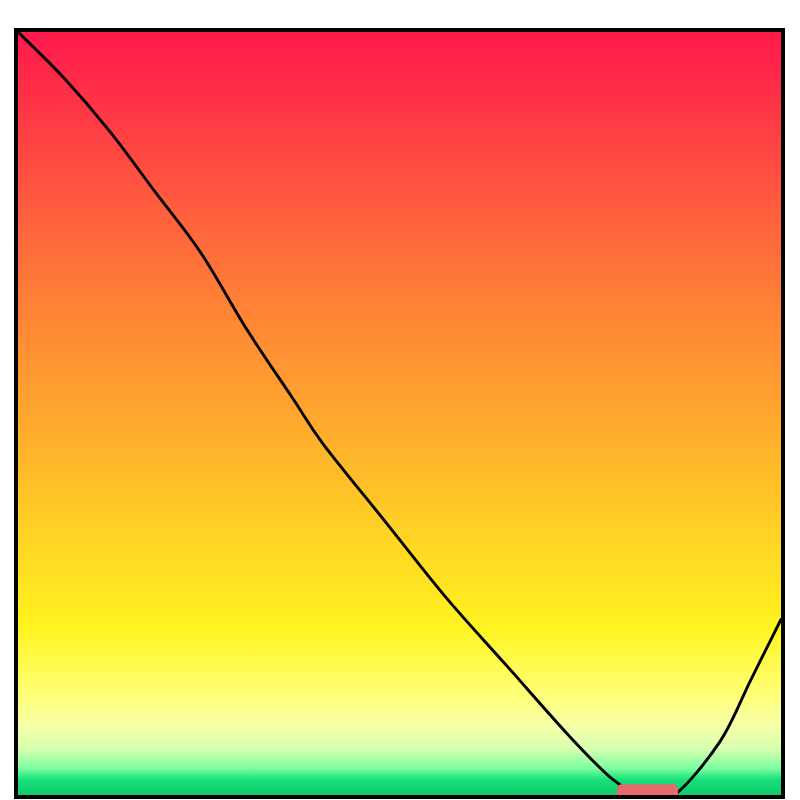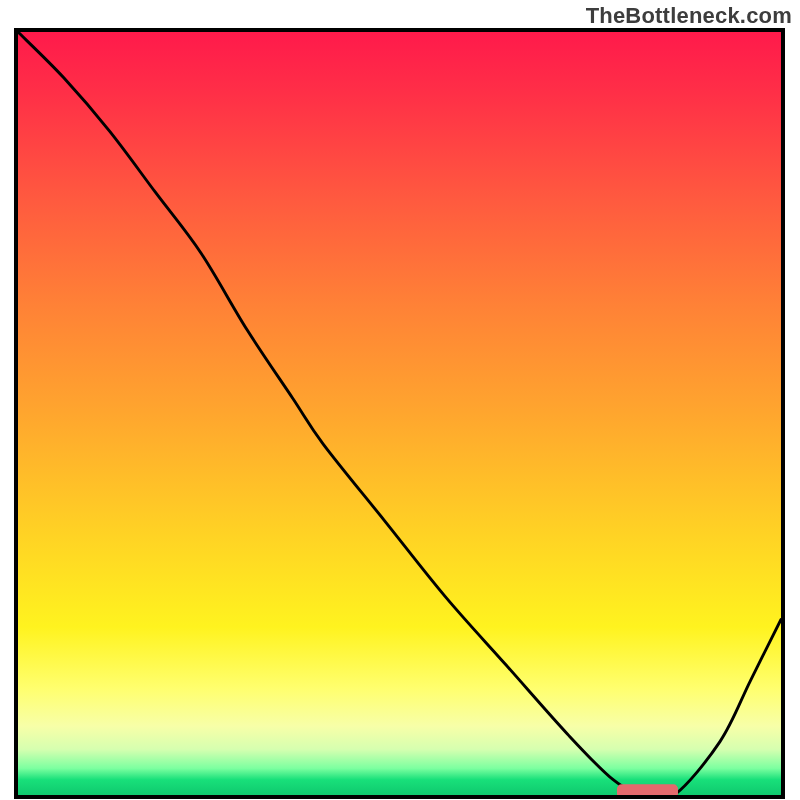--- a/index.html
+++ b/index.html
@@ -65,21 +65,20 @@
     color: #3d3d3d;
     letter-spacing: 0.2px;
     user-select: none;
   }
 </style>
 </head>
 <body>
 
 <div class="outer">
 
-  <div class="attribution">TheBottleneck.com</div>
 
   <div class="plot">
     <div class="gradient"></div>
 
     <svg class="svg-overlay" viewBox="0 0 100 100" preserveAspectRatio="none">
 
       <path id="curve-path" fill="none" stroke="#000000" stroke-width="0.38" stroke-linejoin="round" stroke-linecap="round" d="M 0.00 0.00 C 1.00 1.00, 4.00 3.83, 6.00 6.00 C 8.00 8.17, 10.00 10.50, 12.00 13.00 C 14.00 15.50, 16.00 18.33, 18.00 21.00 C 20.00 23.67, 22.00 26.00, 24.00 29.00 C 26.00 32.00, 28.00 35.83, 30.00 39.00 C 32.00 42.17, 34.33 45.50, 36.00 48.00 C 37.67 50.50, 38.00 51.33, 40.00 54.00 C 42.00 56.67, 45.33 60.67, 48.00 64.00 C 50.67 67.33, 53.33 70.83, 56.00 74.00 C 58.67 77.17, 61.33 80.00, 64.00 83.00 C 66.67 86.00, 69.67 89.50, 72.00 92.00 C 74.33 94.50, 76.33 96.67, 78.00 98.00 C 79.67 99.33, 80.67 99.67, 82.00 100.00 C 83.33 100.33, 84.33 101.17, 86.00 100.00 C 87.67 98.83, 90.33 95.50, 92.00 93.00 C 93.67 90.50, 94.67 87.67, 96.00 85.00 C 97.33 82.33, 99.33 78.33, 100.00 77.00"></path>
 
       <rect id="marker-rect" rx="0.6" ry="0.6" fill="#e46a6d" x="78.50" width="8.00" y="98.60" height="1.80"></rect>
     </svg>

